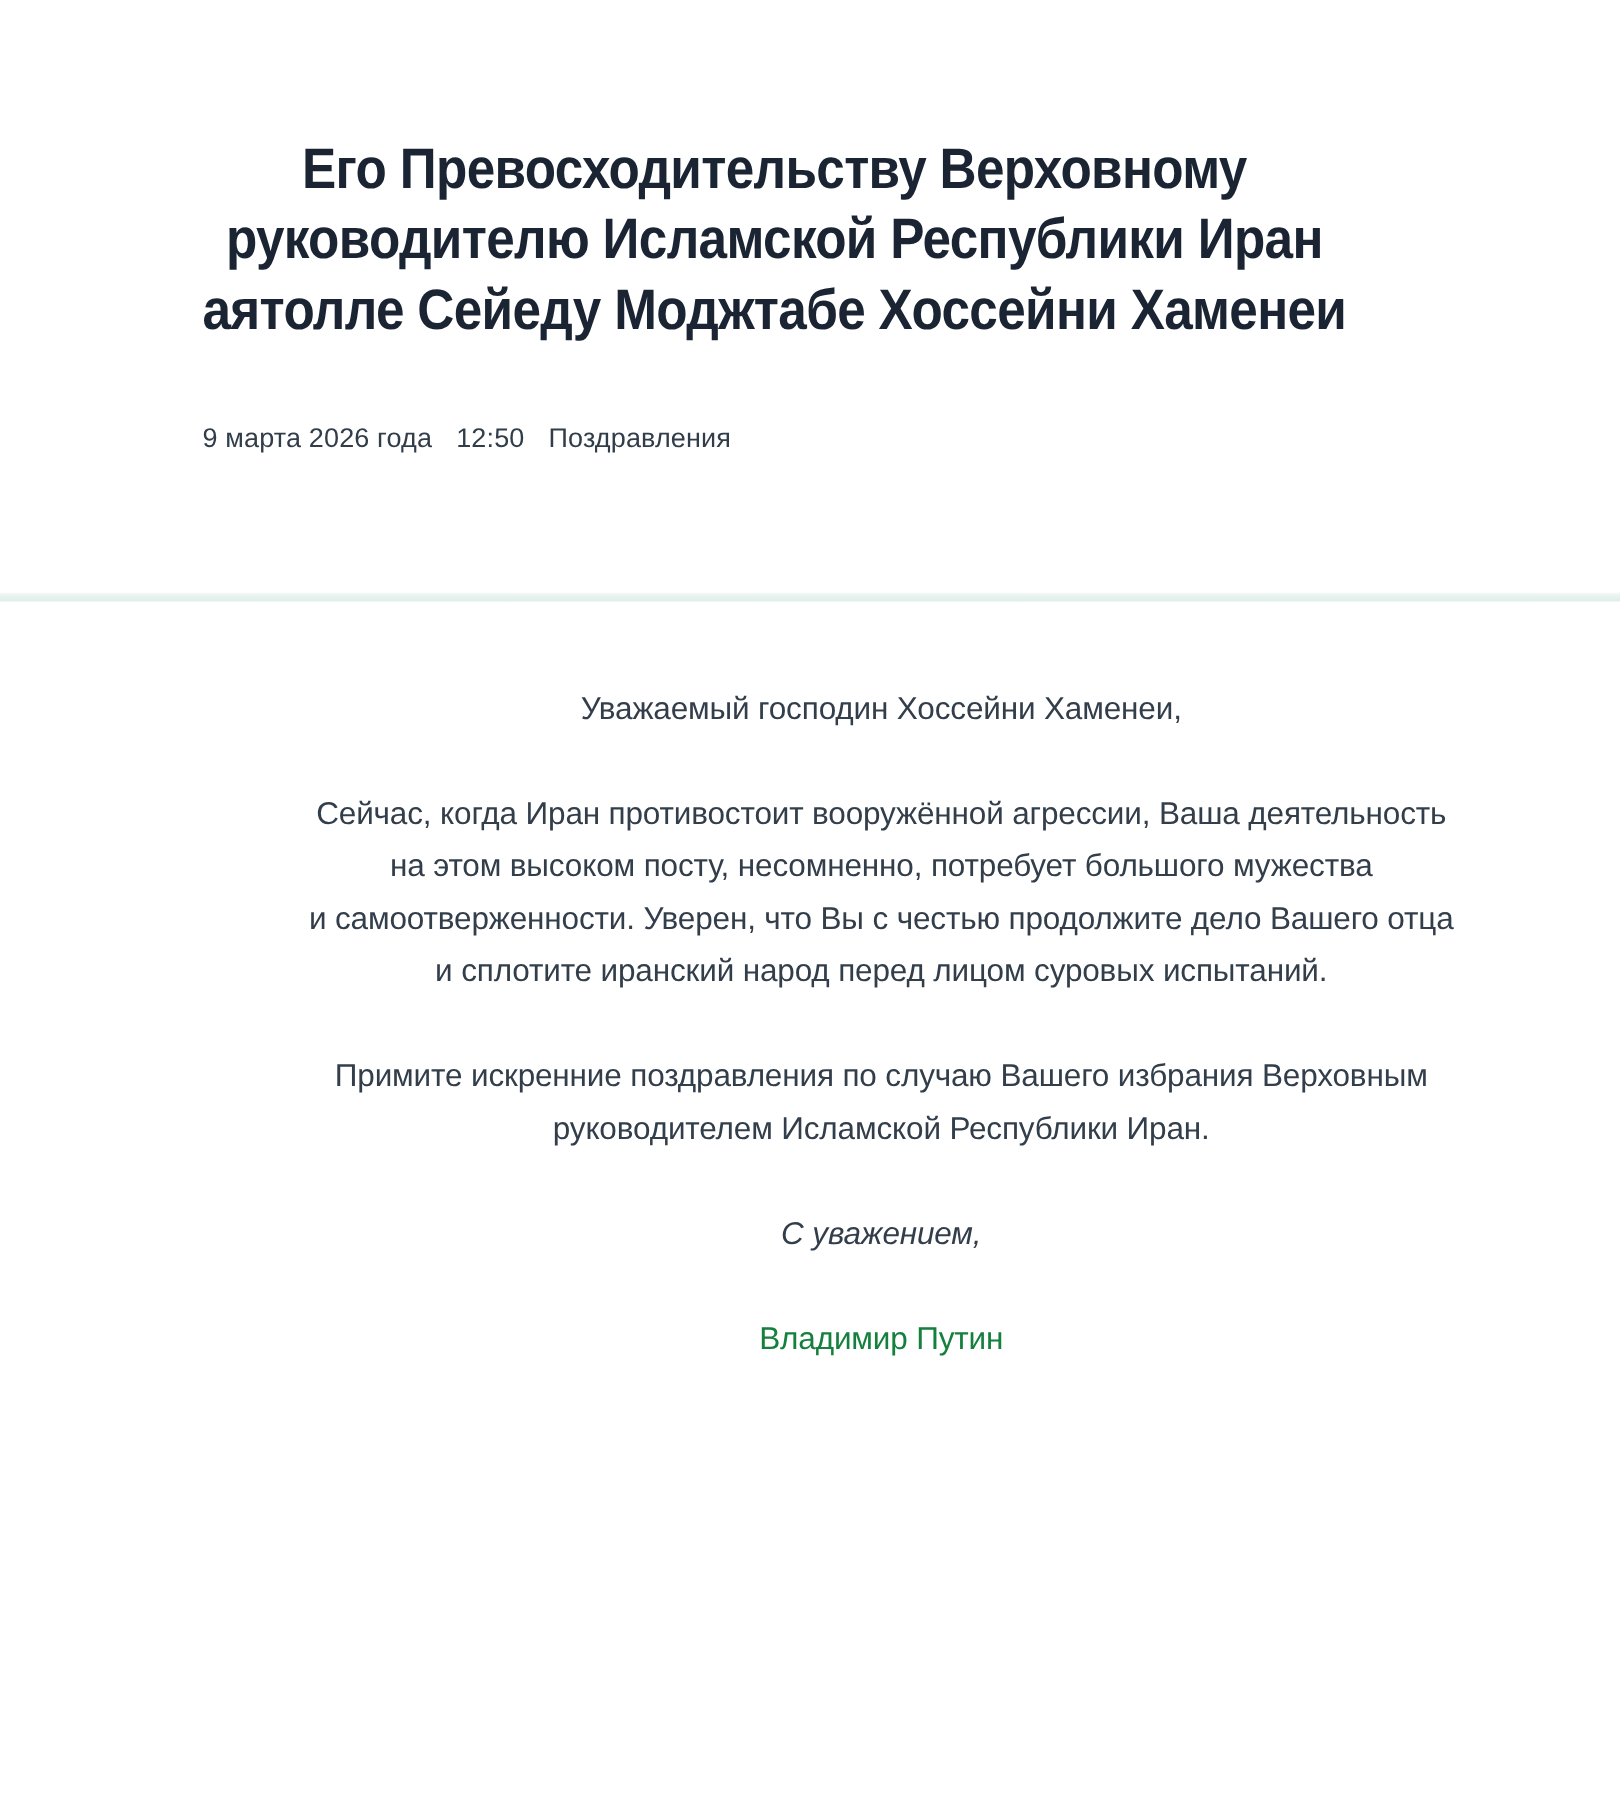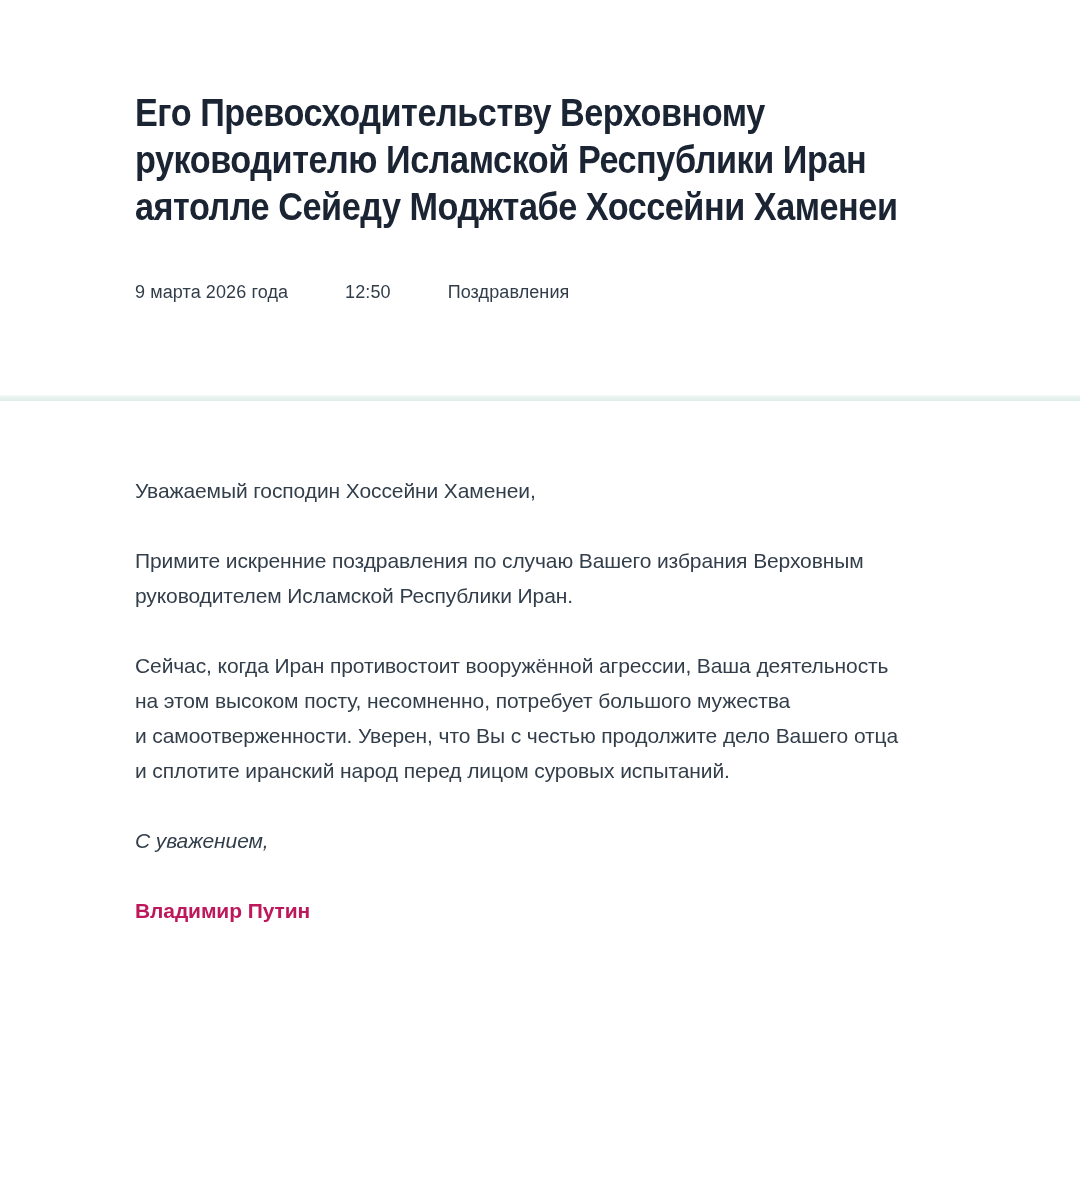--- a/index.html
+++ b/index.html
@@ -15,77 +15,78 @@
     position: relative;
   }
   .article {
     position: relative;
     width: 100%;
     height: 100%;
   }
   .content-col {
     padding-left: 135px;
     padding-right: 40px;
+    text-align: center;
   }
   .letter-title {
     margin: 0;
     padding-top: 90px;
     font-size: 38px;
     line-height: 47px;
     font-weight: bold;
     color: #1b2433;
     letter-spacing: -0.5px;
     white-space: pre-line;
     width: max-content;
     max-width: 1000px;
     transform: scaleX(0.9);
     transform-origin: left top;
   }
   .meta-row {
     display: flex;
     align-items: baseline;
-    gap: 57px;
+    gap: 16px;
     margin-top: 50px;
     font-size: 18px;
     line-height: 22px;
     color: #323d4a;
     letter-spacing: 0.1px;
   }
   .meta-item {
     white-space: nowrap;
   }
   .meta-category {
     cursor: pointer;
   }
   .divider {
     margin-top: 92px;
     width: 1080px;
     margin-left: -135px;
     height: 6px;
     background: linear-gradient(to bottom, #f4faf8 0%, #e7f2ee 45%, #dfeee9 100%);
   }
   .letter-body {
-    margin-top: 72px;
+    margin-top: 54px;
     color: #333e4b;
     font-size: 21px;
     line-height: 35px;
     letter-spacing: -0.1px;
   }
   .letter-body p {
     margin: 0 0 35px 0;
     white-space: pre-line;
     max-width: 910px;
   }
   .closing {
     margin-bottom: 32px;
     font-style: italic;
   }
   .signature {
-    font-weight: bold;
-    color: #be185d;
+    font-weight: normal;
+    color: #15803d;
   }
 </style>
 </head>
 <body>
 
 <div class="article">
   <div class="content-col">
 
     <h1 class="letter-title">Его Превосходительству Верховному
 руководителю Исламской Республики Иран
@@ -94,24 +95,24 @@
     <div class="meta-row">
       <span class="meta-item">9 марта 2026 года</span>
       <span class="meta-item">12:50</span>
       <span class="meta-item meta-category">Поздравления</span>
     </div>
 
     <div class="divider"></div>
 
     <div class="letter-body">
       <p>Уважаемый господин Хоссейни Хаменеи,</p>
-      <p>Примите искренние поздравления по случаю Вашего избрания Верховным
-руководителем Исламской Республики Иран.</p>
       <p>Сейчас, когда Иран противостоит вооружённой агрессии, Ваша деятельность
 на этом высоком посту, несомненно, потребует большого мужества
 и самоотверженности. Уверен, что Вы с честью продолжите дело Вашего отца
 и сплотите иранский народ перед лицом суровых испытаний.</p>
+      <p>Примите искренние поздравления по случаю Вашего избрания Верховным
+руководителем Исламской Республики Иран.</p>
       <p class="closing">С уважением,</p>
       <p class="signature">Владимир Путин</p>
     </div>
 
   </div>
 </div>
 
 </body></html>

